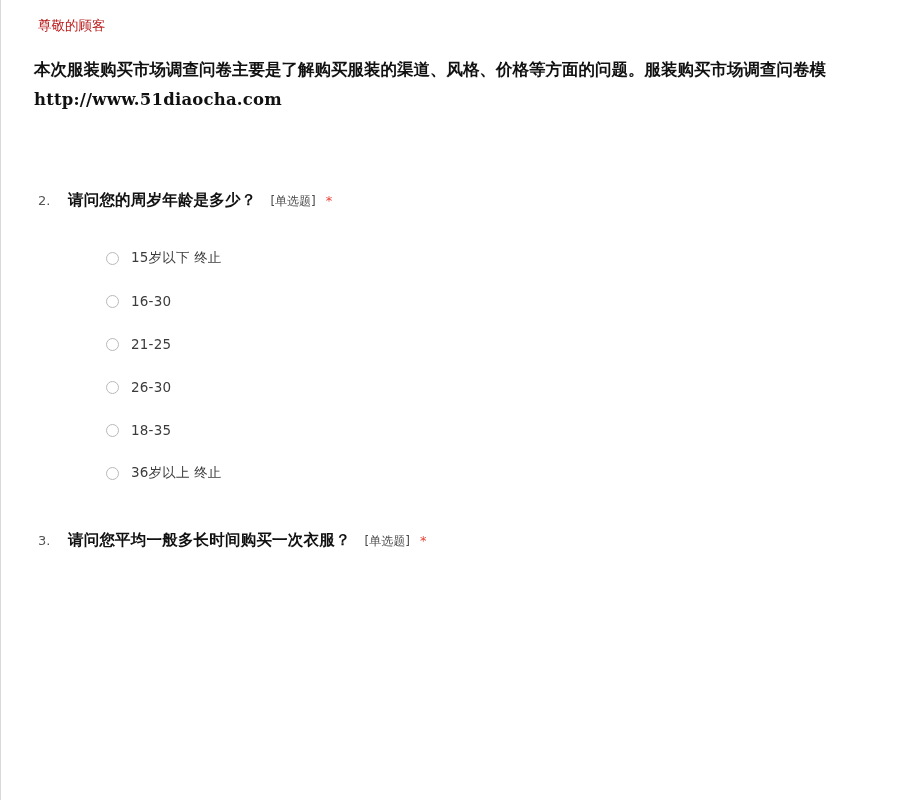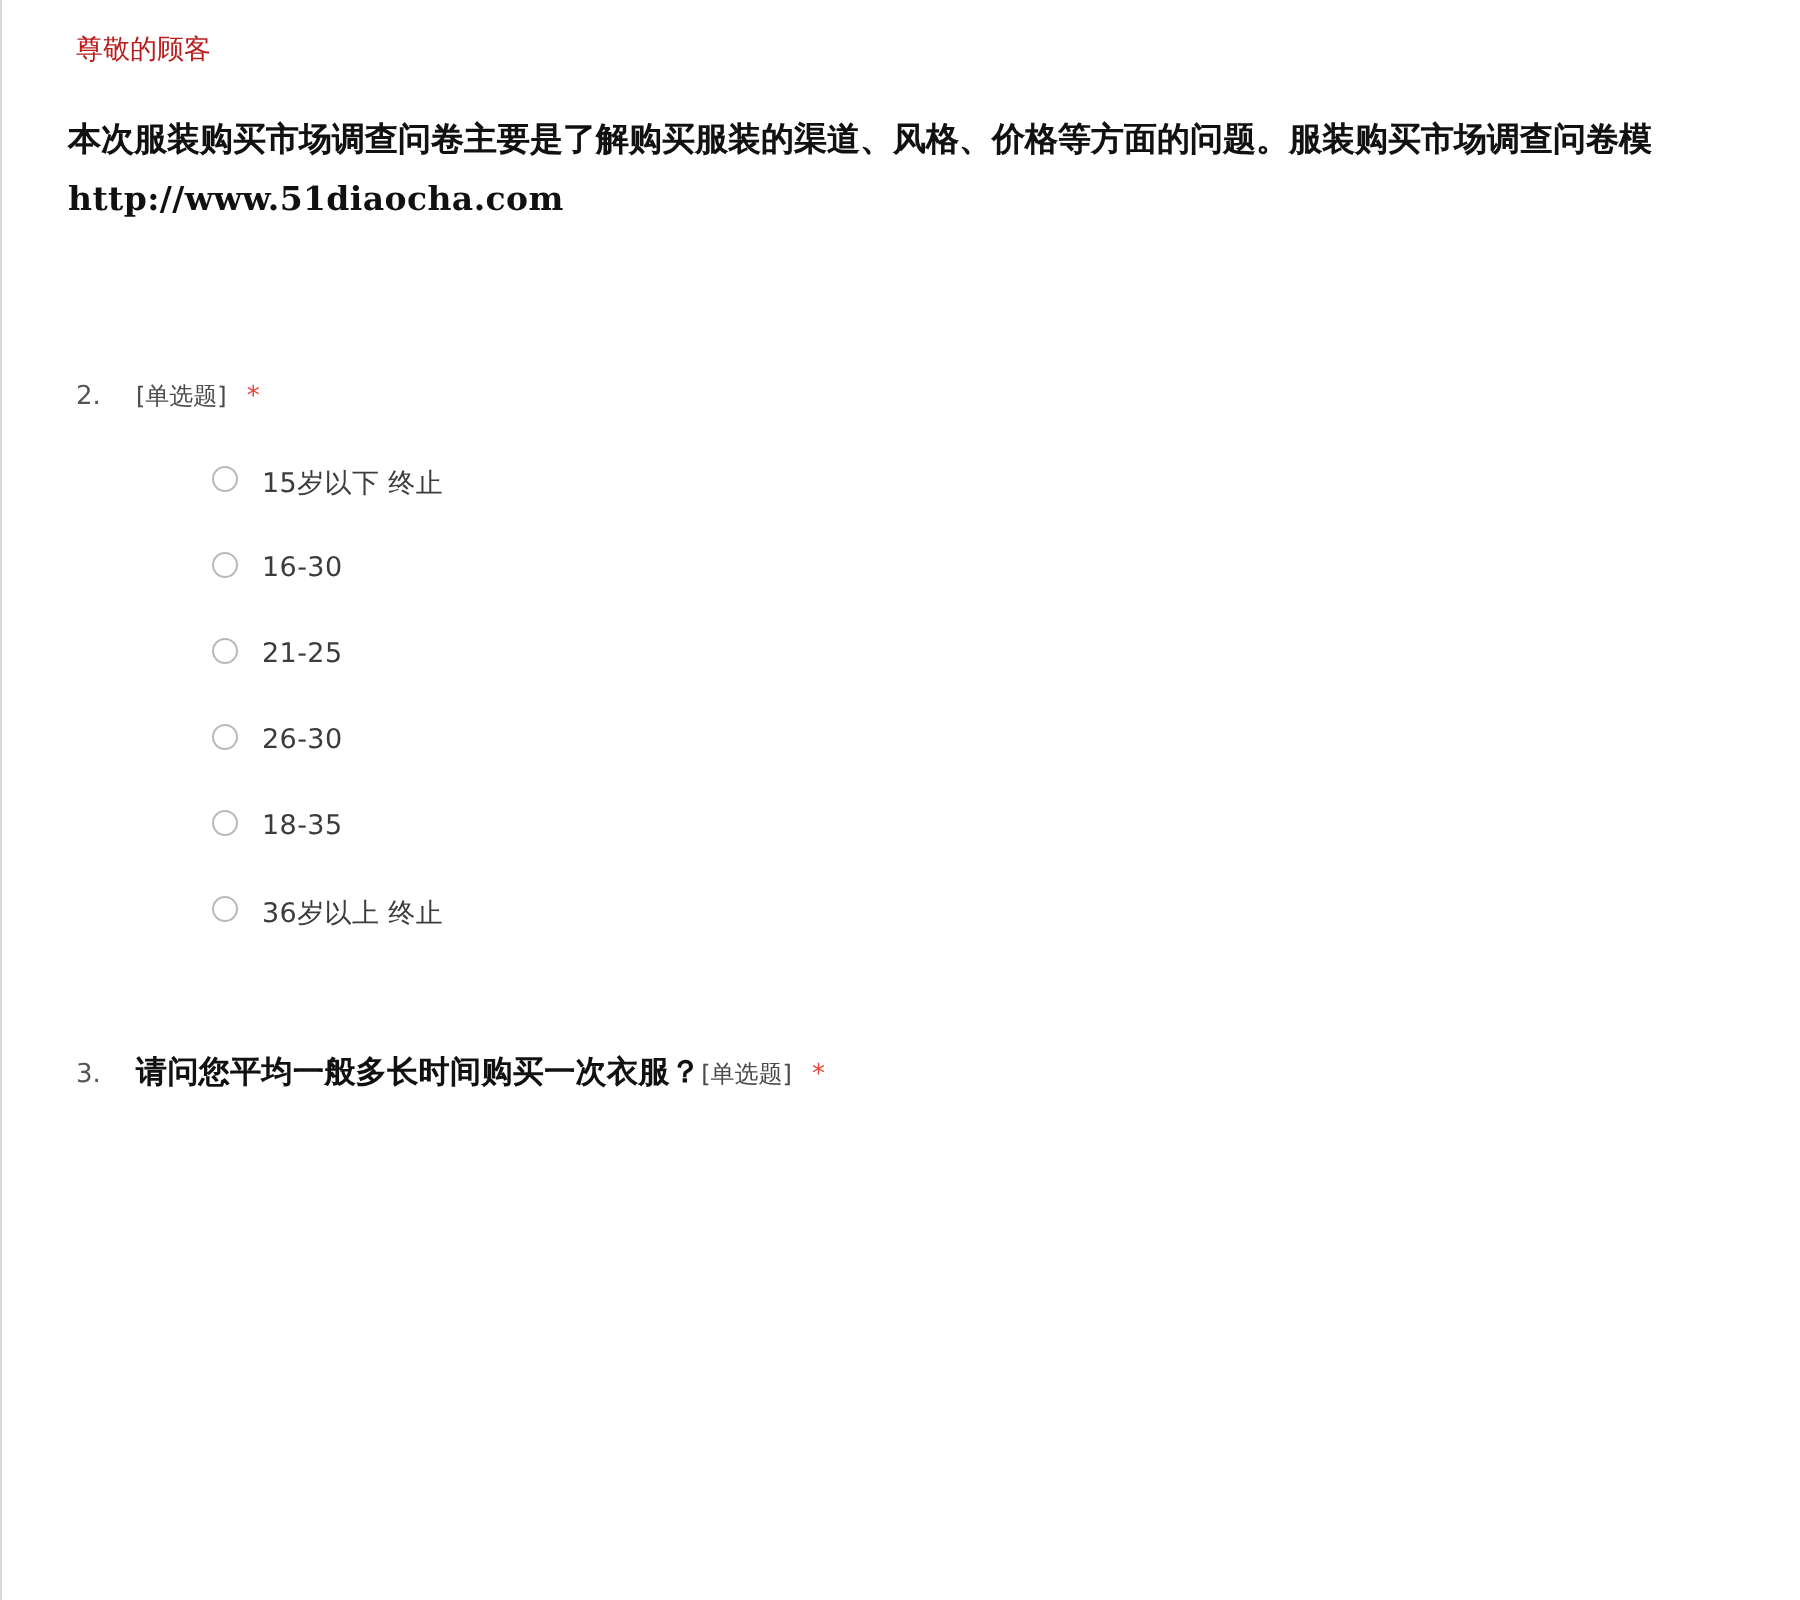--- a/index.html
+++ b/index.html
@@ -75,37 +75,38 @@
   }
   .q-title {
     font-size: 15.5px;
     font-weight: bold;
     color: #111111;
     letter-spacing: 0.2px;
   }
   .q-type {
     font-size: 12px;
     color: #4a4a4a;
+    margin-left: 14px;
     font-weight: normal;
     white-space: nowrap;
   }
   .q-required {
     color: #e8443a;
     font-size: 13px;
     margin-left: 10px;
     font-weight: normal;
   }
 
   .options {
     margin-top: 26px;
     margin-left: 30px;
   }
   .option {
     display: flex;
-    align-items: flex-start;
+    align-items: center;
     height: 43px;
     font-size: 13.5px;
     color: #3c3c3c;
   }
   .radio {
     width: 13px;
     height: 13px;
     border: 1px solid #b9b9b9;
     border-radius: 50%;
     background: #ffffff;
@@ -134,20 +135,21 @@
   <div class="intro">
     <span>本次服装购买市场调查问卷主要是了解购买服装的渠道、风格、价格等方面的问题。服装购买市场调查问卷模</span>
     <span class="url">http://www.51diaocha.com</span>
   </div>
 
   <div class="questions">
 
     <div class="question-block">
       <div class="q-head">
         <span class="q-index">2.</span>
+        <span class="q-title">请问您的周岁年龄是多少？</span>
         <span class="q-type">[单选题]</span>
         <span class="q-required">*</span>
       </div>
       <div class="options">
         <div class="option">
           <span class="radio"></span>
           <span class="option-label">15岁以下 终止</span>
         </div>
         <div class="option">
           <span class="radio"></span>

